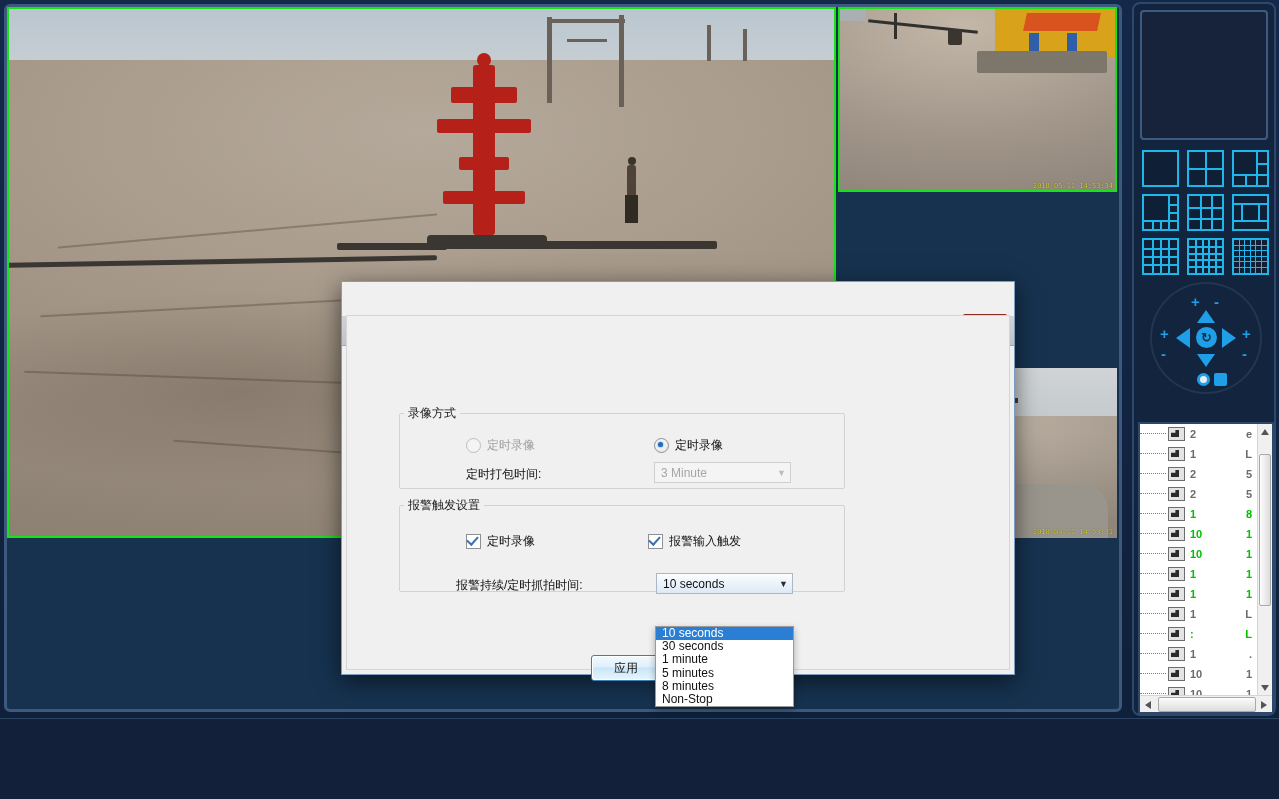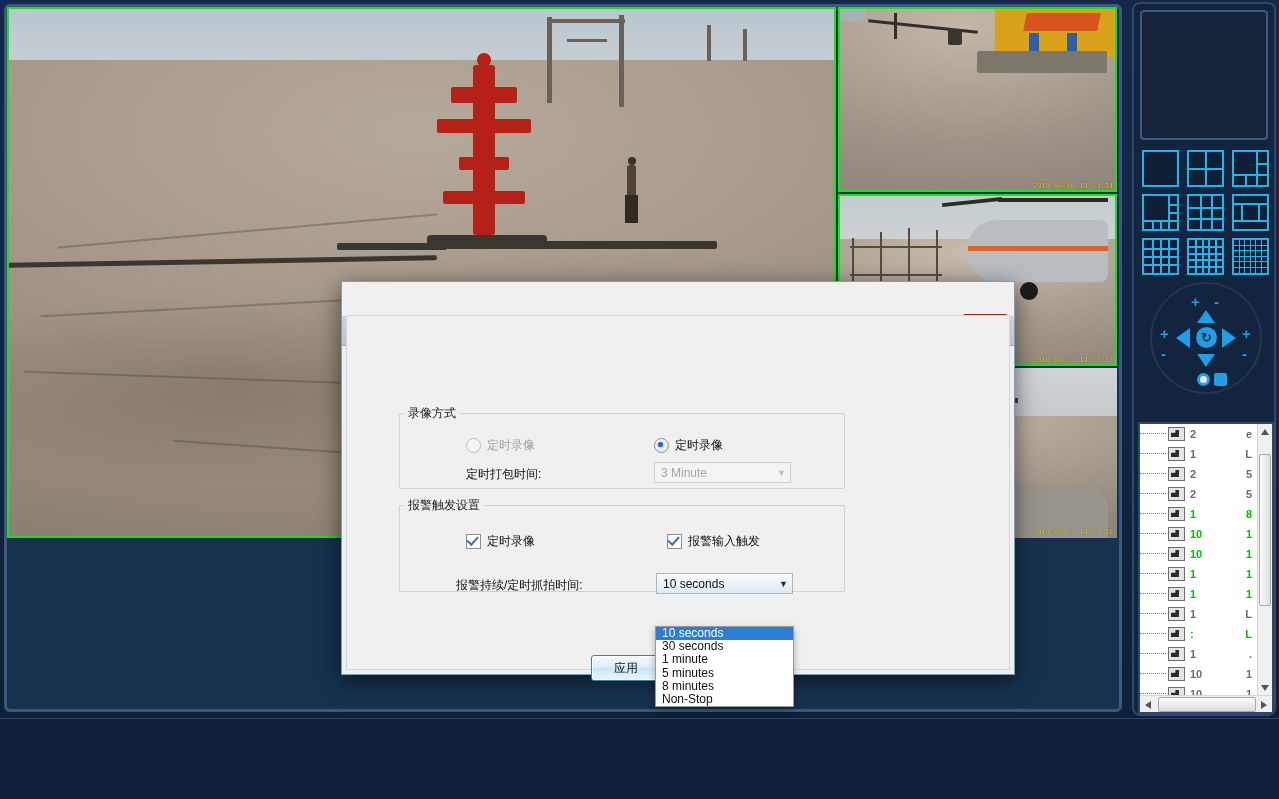--- a/index.html
+++ b/index.html
@@ -166,43 +166,23 @@
           <div style="position:absolute;right:18px;top:6px;width:74px;height:18px;background:#d9531f;transform:skewX(-12deg);"></div>
           <div style="position:absolute;right:40px;top:26px;width:10px;height:26px;background:#2f5fa8;"></div>
           <div style="position:absolute;right:78px;top:26px;width:10px;height:26px;background:#2f5fa8;"></div>
           <div style="position:absolute;right:10px;top:44px;width:130px;height:22px;background:#7d766a;border-radius:2px;"></div>
           <div style="position:absolute;left:30px;top:18px;width:110px;height:3px;background:#30302c;transform:rotate(6deg);"></div>
           <div style="position:absolute;left:56px;top:6px;width:3px;height:26px;background:#30302c;"></div>
           <div style="position:absolute;left:110px;top:22px;width:14px;height:16px;background:#3a352e;border-radius:2px;"></div>
           <div style="position:absolute;left:0;top:0;width:28px;height:14px;background:#a9afb3;"></div>
         </div>
         <div class="sel"></div>
-        <div class="ts">2018-04-08 14:53:34</div>
-      </div>
-
-      <div class="vp" style="left:831px;top:187px;width:279px;height:172px;">
-        <div class="scene">
-          <div class="sky" style="height:30%;background:linear-gradient(180deg,#c4ccd1,#cdd2d4);"></div>
-          <div class="ground" style="top:26%;background:radial-gradient(ellipse 120% 90% at 50% 10%,#c8bdb0,#a79b8e 60%,#948a7e);"></div>
-          <div style="position:absolute;left:130px;top:26px;width:140px;height:62px;background:#b9bcc0;border-radius:28px 8px 8px 28px;"></div>
-          <div style="position:absolute;left:130px;top:52px;width:140px;height:5px;background:#d9632a;"></div>
-          <div style="position:absolute;left:146px;top:88px;width:18px;height:18px;background:#1c1c1c;border-radius:50%;"></div>
-          <div style="position:absolute;left:182px;top:88px;width:18px;height:18px;background:#1c1c1c;border-radius:50%;"></div>
-          <div style="position:absolute;left:14px;top:44px;width:2px;height:62px;background:#5b4a3b;"></div>
-          <div style="position:absolute;left:42px;top:38px;width:2px;height:68px;background:#5b4a3b;"></div>
-          <div style="position:absolute;left:70px;top:34px;width:2px;height:70px;background:#5b4a3b;"></div>
-          <div style="position:absolute;left:98px;top:36px;width:2px;height:66px;background:#5b4a3b;"></div>
-          <div style="position:absolute;left:12px;top:52px;width:92px;height:2px;background:#5b4a3b;"></div>
-          <div style="position:absolute;left:12px;top:80px;width:92px;height:2px;background:#5b4a3b;"></div>
-          <div style="position:absolute;left:104px;top:6px;width:60px;height:4px;background:#2e2a25;transform:rotate(-6deg);"></div>
-          <div style="position:absolute;left:160px;top:4px;width:110px;height:4px;background:#2e2a25;"></div>
-        </div>
-        <div class="sel"></div>
-        <div class="ts">2018-04-11 14:53:32</div>
-      </div>
+        <div class="ts">2018-05-11 14:53:34</div>
+      </div>
+
 
       <div class="vp" style="left:831px;top:361px;width:279px;height:170px;">
         <div class="scene">
           <div class="sky" style="height:32%;background:linear-gradient(180deg,#d0d4d6,#c4c9cc);"></div>
           <div class="ground" style="top:28%;background:radial-gradient(ellipse 120% 90% at 50% 5%,#bdb2a4,#a1968a 60%,#8f8579);"></div>
           <div style="position:absolute;left:60px;top:8px;width:6px;height:70px;background:#4a3e33;transform:rotate(-8deg);"></div>
           <div style="position:absolute;left:96px;top:30px;width:84px;height:5px;background:#4a3e33;"></div>
           <div style="position:absolute;left:44px;top:58px;width:4px;height:78px;background:#6b5a48;"></div>
           <div style="position:absolute;left:86px;top:50px;width:4px;height:86px;background:#6b5a48;"></div>
           <div style="position:absolute;left:128px;top:52px;width:4px;height:84px;background:#6b5a48;"></div>
@@ -482,21 +462,21 @@
           <span class="ca">▼</span>
         </div>
       </fieldset>
 
       <fieldset class="gb" style="left:52px;top:181px;width:444px;height:93px;">
         <legend>报警触发设置</legend>
         <label class="chk on" style="position:absolute;left:66px;top:19px;">
           <span class="bx"></span>
           <span>定时录像</span>
         </label>
-        <label class="chk on" style="position:absolute;left:267px;top:19px;">
+        <label class="chk on" style="position:absolute;left:248px;top:19px;">
           <span class="bx"></span>
           <span>报警输入触发</span>
         </label>
         <span class="lbl" style="position:absolute;left:56px;top:63px;">报警持续/定时抓拍时间:</span>
         <div class="combo" style="position:absolute;left:256px;top:59px;width:137px;">
           <span class="cv">10 seconds</span>
           <span class="ca">▼</span>
         </div>
       </fieldset>
 

